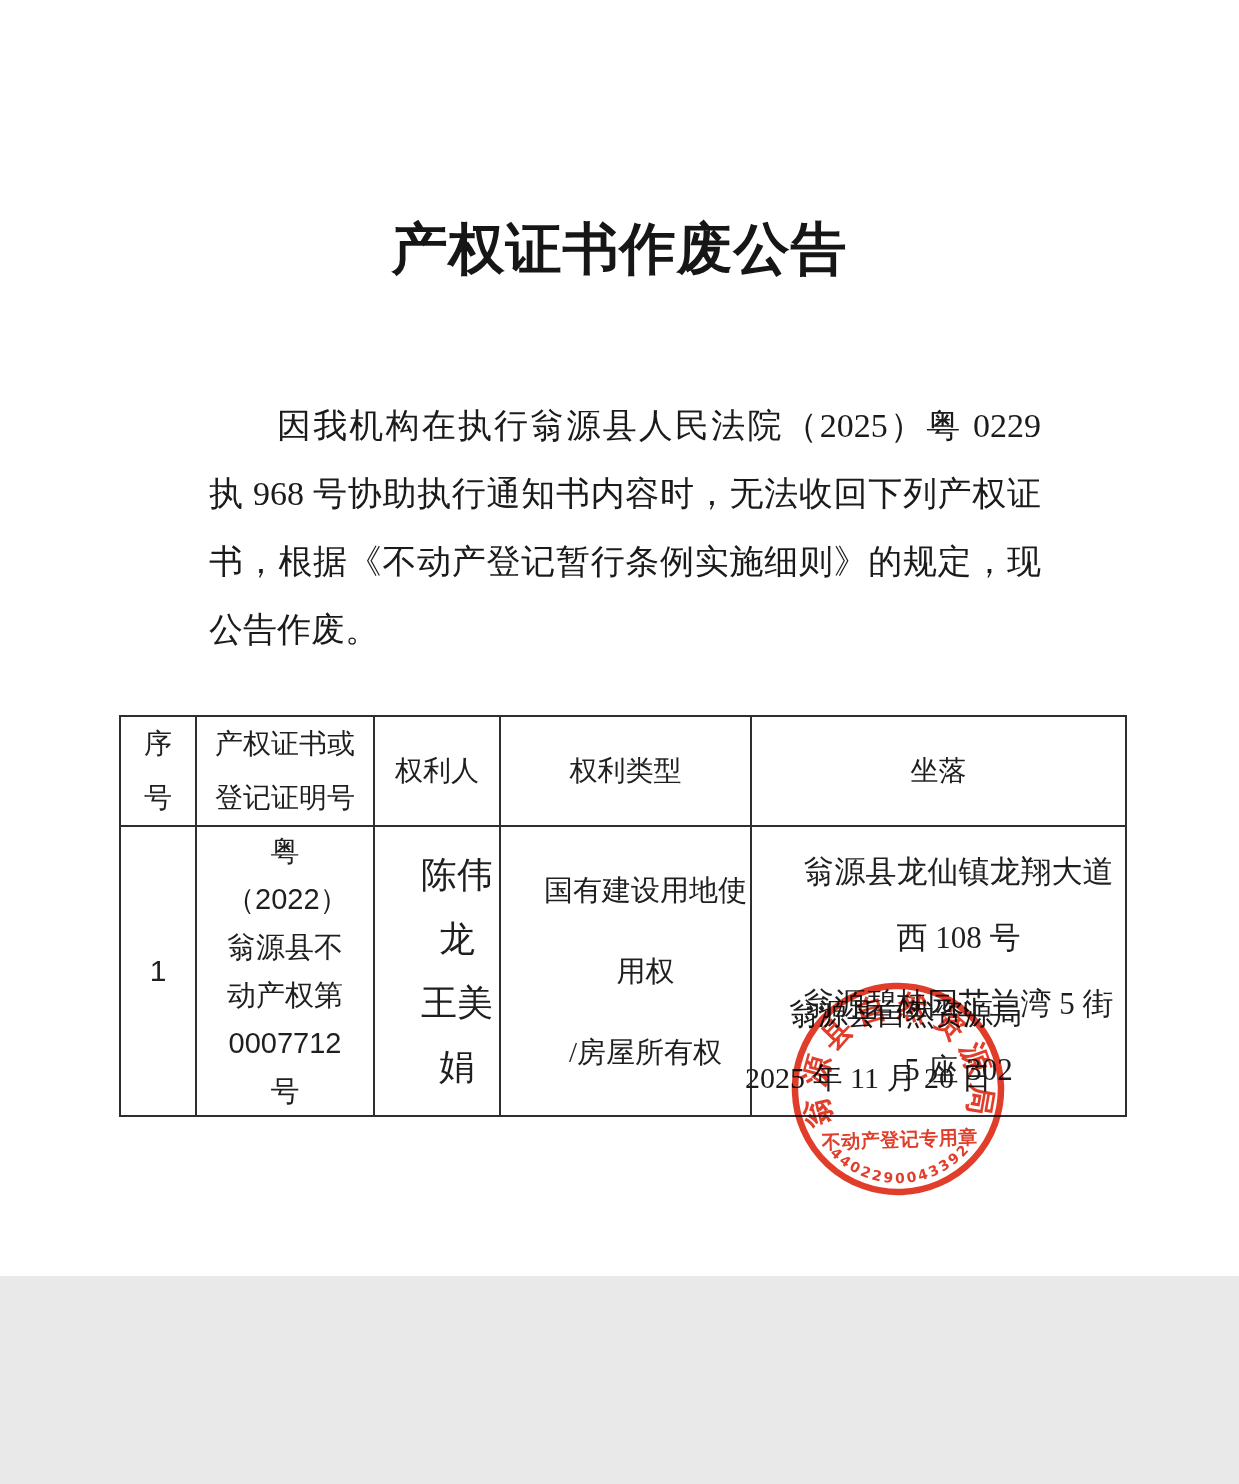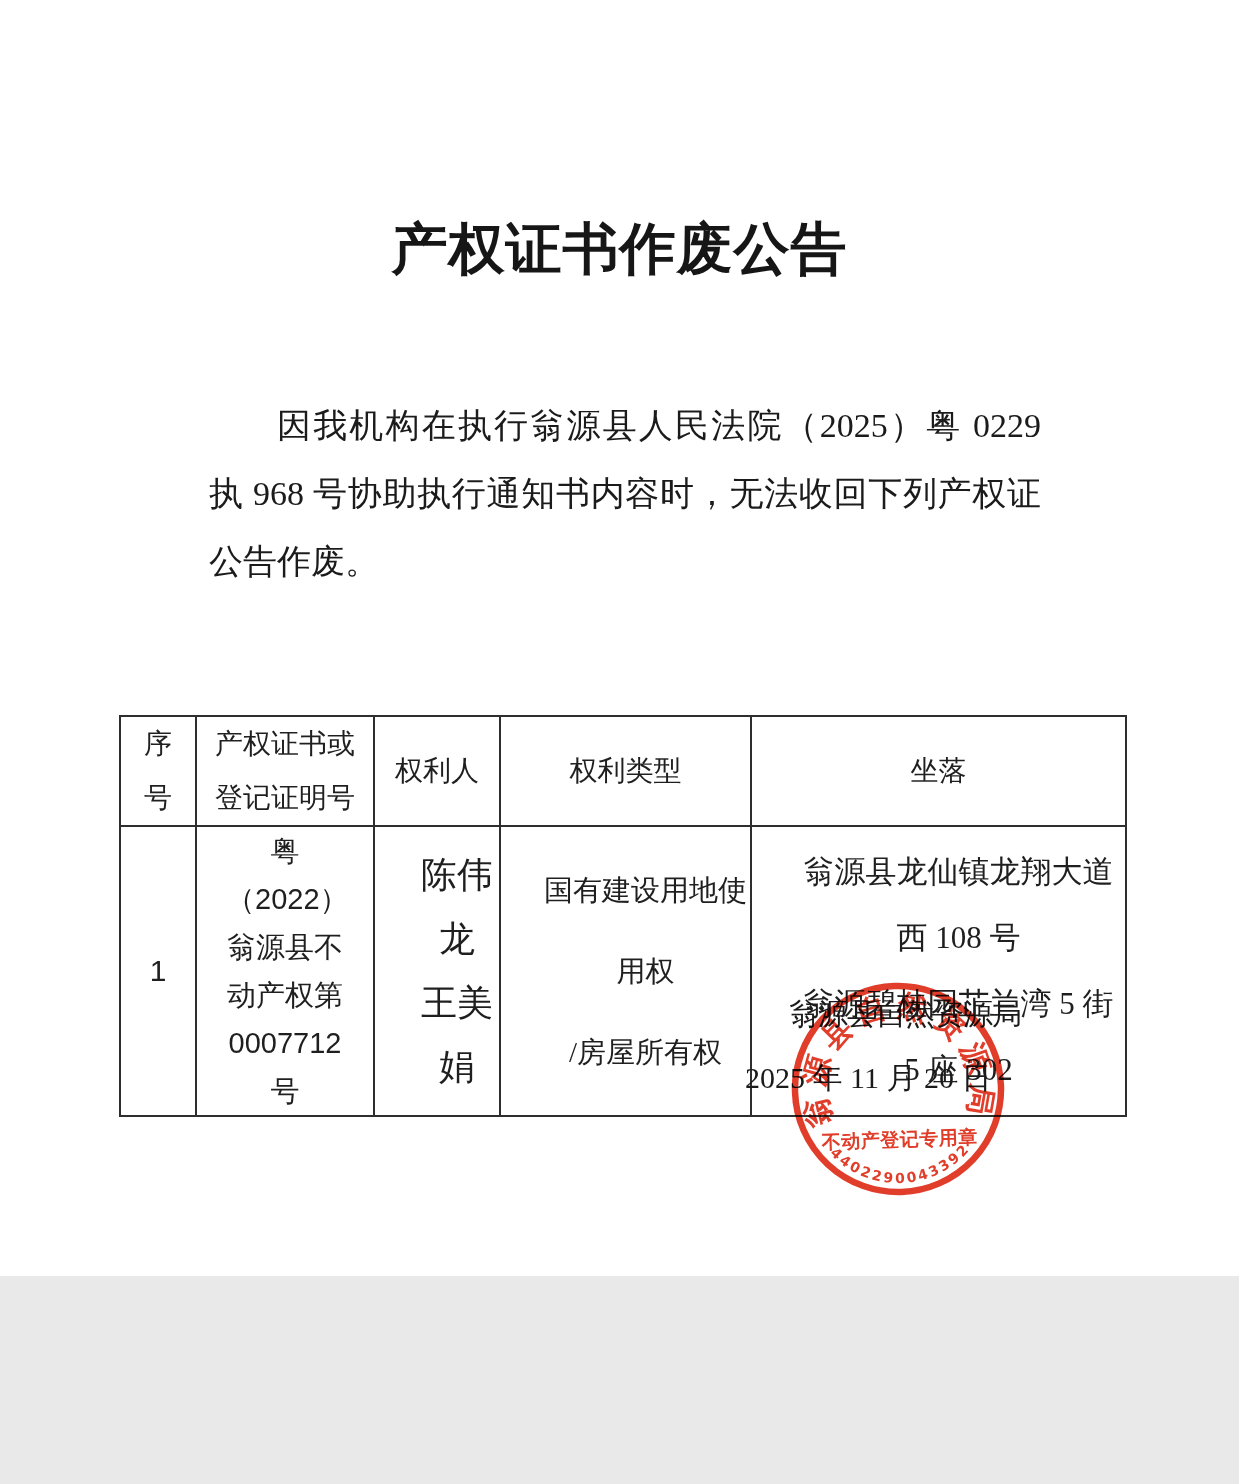--- a/index.html
+++ b/index.html
@@ -101,20 +101,21 @@
 </head>
 <body>
 
 <div class="page">
 
   <div class="doc-title">产权证书作废公告</div>
 
   <div class="para">
     <div class="bline first">因我机构在执行翁源县人民法院（2025）粤 0229</div>
     <div class="bline">执 968 号协助执行通知书内容时，无法收回下列产权证</div>
+    <div class="bline">书，根据《不动产登记暂行条例实施细则》的规定，现</div>
     <div class="bline last">公告作废。</div>
   </div>
 
   <table class="cert">
     <colgroup>
       <col style="width:76px">
       <col style="width:178px">
       <col style="width:126px">
       <col style="width:251px">
       <col style="width:375px">

